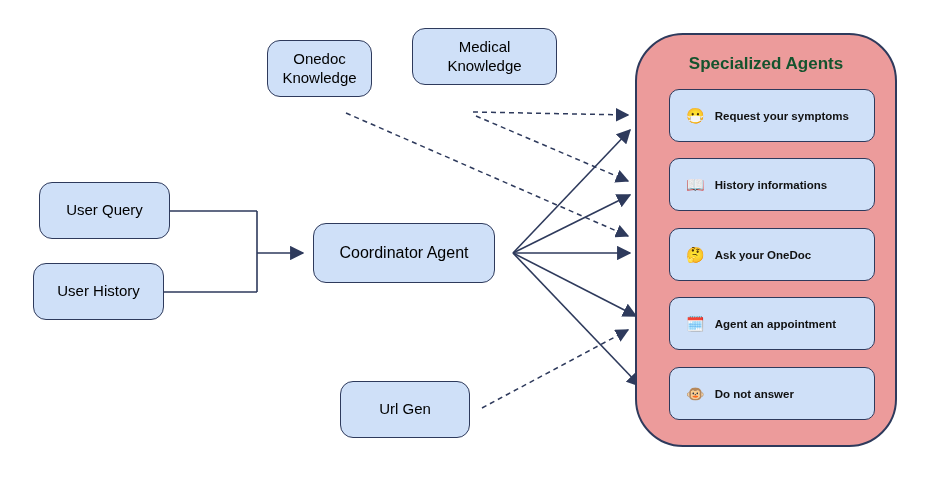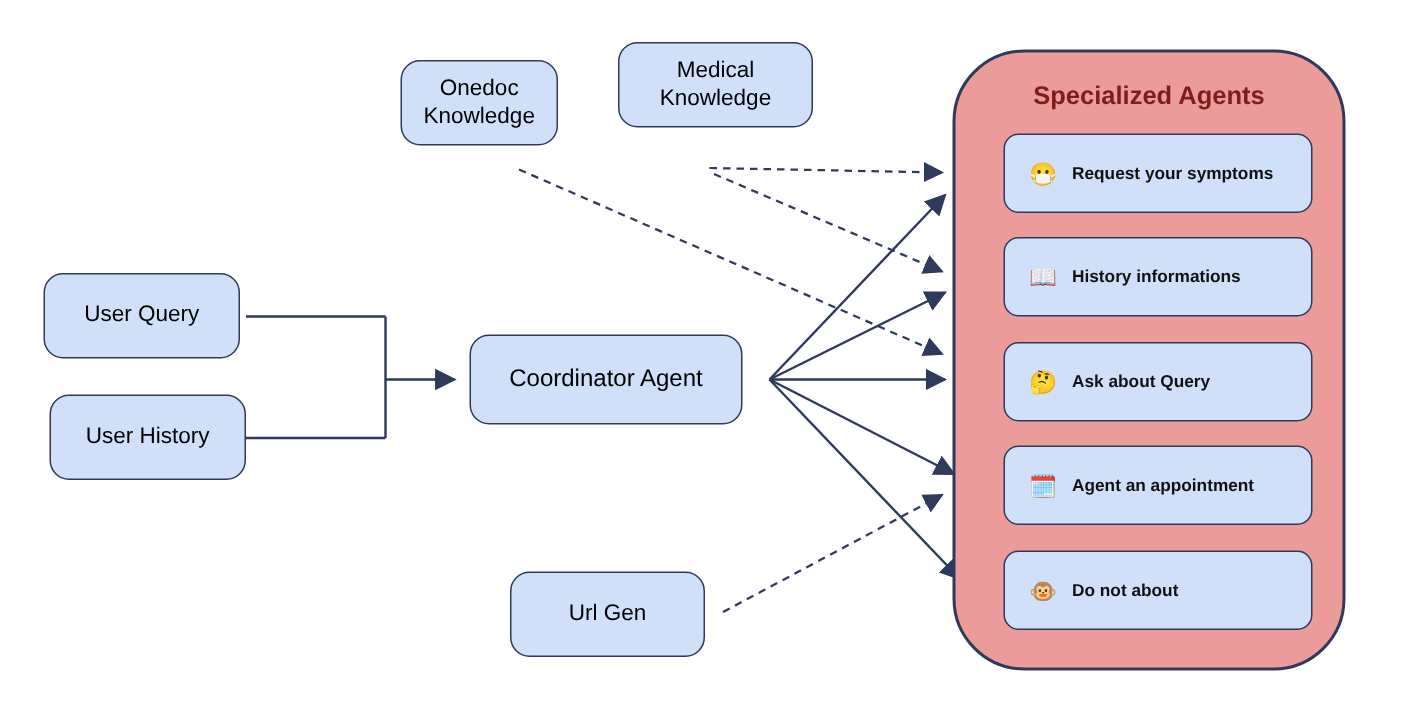--- a/index.html
+++ b/index.html
@@ -14,21 +14,21 @@
     box-sizing:border-box;padding:4px 8px;
   }
   #coordinator-agent{font-size:16px;}
   #specialized-container{
     position:absolute;left:635px;top:33px;width:262px;height:414px;
     background:#ec9b9b;border:2px solid #2e3a5c;border-radius:48px;
     box-sizing:border-box;
   }
   .sa-title{
     position:absolute;top:19px;left:0;width:100%;text-align:center;
-    font-size:17px;font-weight:bold;color:#7f1d1d;
+    font-size:17px;font-weight:bold;color:#14532d;
   }
   .agent-box{
     position:absolute;left:32px;width:206px;height:53px;
     background:#cfe0f8;border:1.6px solid #2e3a5c;border-radius:10px;
     display:flex;align-items:center;box-sizing:border-box;padding:0 0 0 16px;
   }
   .agent-emoji{font-size:15px;margin-right:10px;flex:0 0 auto;}
   .agent-label{font-size:11.5px;font-weight:bold;color:#111;white-space:nowrap;}
   svg.wires{position:absolute;left:0;top:0;pointer-events:none;}
 </style>
@@ -55,25 +55,25 @@
 
     <line x1="473" y1="112" x2="628" y2="115" stroke="#2e3a5c" stroke-width="1.5" stroke-dasharray="5 4" marker-end="url(#arw)"></line>
     <line x1="476" y1="116" x2="628" y2="181" stroke="#2e3a5c" stroke-width="1.5" stroke-dasharray="5 4" marker-end="url(#arw)"></line>
     <line x1="346" y1="113" x2="628" y2="236" stroke="#2e3a5c" stroke-width="1.5" stroke-dasharray="5 4" marker-end="url(#arw)"></line>
     <line x1="482" y1="408" x2="628" y2="330" stroke="#2e3a5c" stroke-width="1.5" stroke-dasharray="5 4" marker-end="url(#arw)"></line>
   </svg>
 
   <div class="node" style="left:267px;top:28px;width:105px;height:57px;margin-top:12px;">
     <span>Onedoc Knowledge</span>
   </div>
-  <div class="node" style="left:412px;top:28px;width:130px;height:57px;">
+  <div class="node" style="left:412px;top:28px;width:145px;height:57px;">
     <span>Medical Knowledge</span>
   </div>
 
-  <div class="node" style="left:29px;top:182px;width:131px;height:57px;">
+  <div class="node" style="left:39px;top:182px;width:131px;height:57px;">
     <span>User Query</span>
   </div>
   <div class="node" style="left:33px;top:263px;width:131px;height:57px;">
     <span>User History</span>
   </div>
 
   <div class="node" id="coordinator-agent" style="left:313px;top:223px;width:182px;height:60px;">
     <span>Coordinator Agent</span>
   </div>
 
@@ -87,25 +87,25 @@
     <div class="agent-box" style="top:54px;">
       <span class="agent-emoji">😷</span>
       <span class="agent-label">Request your symptoms</span>
     </div>
     <div class="agent-box" style="top:123px;">
       <span class="agent-emoji">📖</span>
       <span class="agent-label">History informations</span>
     </div>
     <div class="agent-box" style="top:193px;">
       <span class="agent-emoji">🤔</span>
-      <span class="agent-label">Ask about Query</span>
+      <span class="agent-label">Ask your OneDoc</span>
     </div>
     <div class="agent-box" style="top:262px;">
       <span class="agent-emoji">🗓️</span>
       <span class="agent-label">Agent an appointment</span>
     </div>
     <div class="agent-box" style="top:332px;">
       <span class="agent-emoji">🐵</span>
-      <span class="agent-label">Do not about</span>
+      <span class="agent-label">Do not answer</span>
     </div>
   </div>
 
 </div>
 
 </body></html>

